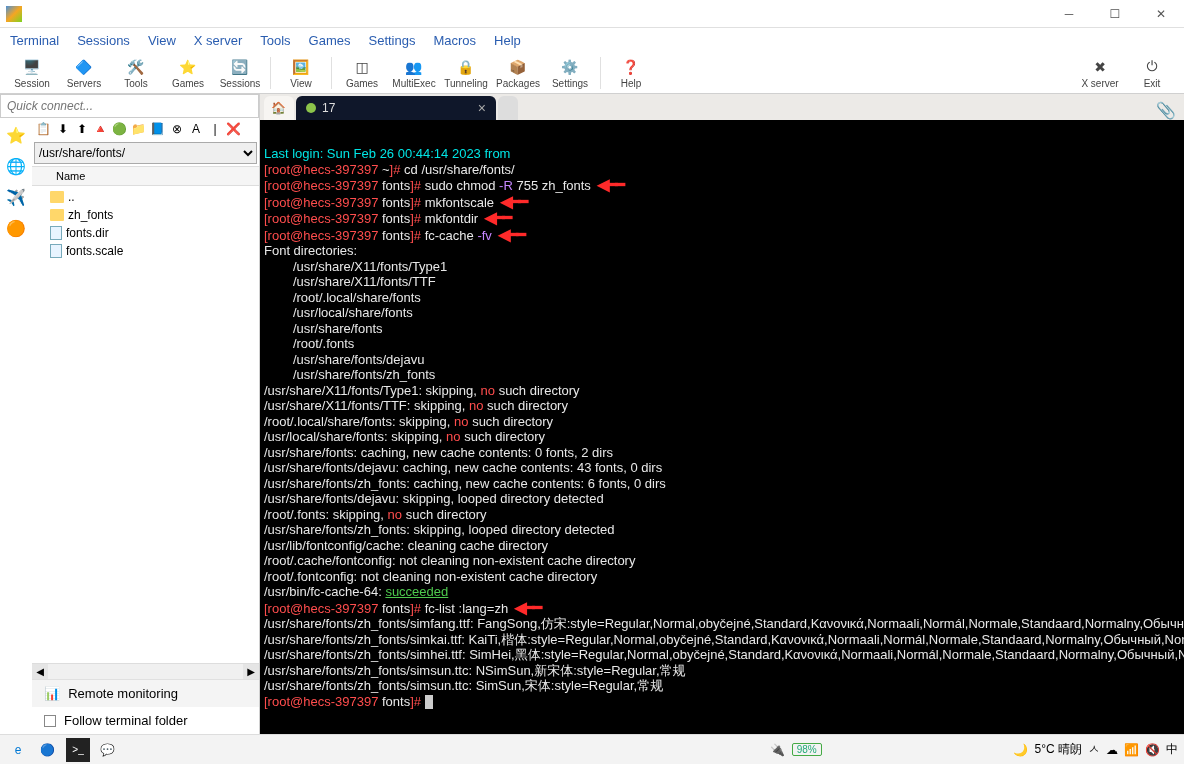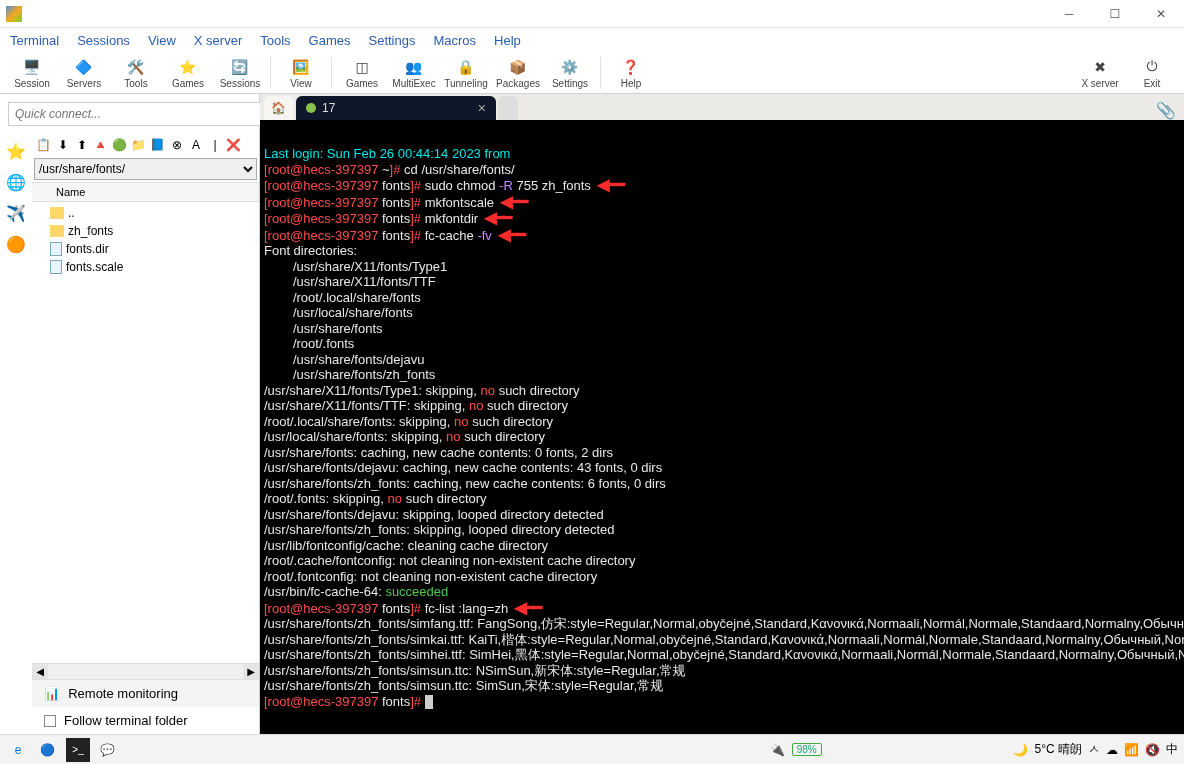--- a/index.html
+++ b/index.html
@@ -16,21 +16,21 @@
 .toolbar { height: 42px; background: #fff; display: flex; align-items: center; padding: 0 8px; border-bottom: 1px solid #d0d0d0; }
 .toolbar-group { display: flex; gap: 4px; }
 .tool-item { width: 48px; display: flex; flex-direction: column; align-items: center; font-size: 10px; color: #444; gap: 1px; }
 .tool-icon { width: 20px; height: 20px; display: flex; align-items: center; justify-content: center; font-size: 14px; }
 .toolbar-sep { width: 1px; height: 32px; background: #e0e0e0; margin: 0 6px; }
 .toolbar-spacer { flex: 1; }
 
 .body-row { display: flex; height: calc(100% - 28px - 24px - 42px - 30px); }
 
 .sidebar { width: 260px; background: #fff; display: flex; flex-direction: column; border-right: 1px solid #d0d0d0; }
-.quick-connect { width: 100%; height: 24px; border: 1px solid #ccc; font-size: 12px; padding: 0 6px; color: #888; font-style: italic; margin: 8px; }
+.quick-connect { width: 100%; height: 24px; border: 1px solid #ccc; font-size: 12px; padding: 0 6px; color: #888; font-style: italic; margin: 0; }
 .sidebar-main { display: flex; flex: 1; min-height: 0; }
 .sidebar-icons { width: 32px; display: flex; flex-direction: column; align-items: center; gap: 12px; padding-top: 8px; font-size: 16px; }
 .sidebar-panel { flex: 1; display: flex; flex-direction: column; }
 .mini-toolbar { height: 22px; display: flex; align-items: center; gap: 3px; padding: 0 4px; font-size: 12px; }
 .mini-btn { width: 16px; height: 16px; display: flex; align-items: center; justify-content: center; }
 .path-select { height: 22px; font-size: 12px; margin: 2px; border: 1px solid #aaa; }
 .file-header { height: 20px; background: #f5f5f5; border-top: 1px solid #ddd; border-bottom: 1px solid #ddd; font-size: 11px; padding-left: 24px; display: flex; align-items: center; }
 .file-list { flex: 1; overflow: auto; font-size: 12px; padding: 2px 4px; }
 .file-row { display: flex; align-items: center; gap: 4px; height: 18px; padding-left: 14px; }
 .folder-icon { width: 14px; height: 12px; background: #ffd76a; border-radius: 1px; }
@@ -50,21 +50,21 @@
 .attach-icon { margin-left: auto; margin-right: 8px; color: #2a5db0; font-size: 16px; }
 
 .terminal { flex: 1; background: #000; overflow-y: scroll; overflow-x: hidden; font-family: "Consolas","Courier New",monospace; font-size: 13px; line-height: 15.5px; padding: 2px 4px; position: relative; margin-top: 24px; }
 .terminal::-webkit-scrollbar { width: 16px; }
 .terminal::-webkit-scrollbar-track { background: #f0f0f0; }
 .terminal::-webkit-scrollbar-thumb { background: #c0c0c0; }
 .tline { white-space: pre; color: #ccc; }
 .c-cyan { color: #00e5e5; }
 .c-red { color: #ff4d4d; }
 .c-purple { color: #c586ff; }
-.c-green { color: #4ec94e; }
+.c-green { color: #4ec94e; text-decoration: underline; }
 .c-white { color: #e8e8e8; }
 .arrow-ann { display: inline-block; color: #ff2a2a; font-size: 16px; font-weight: bold; margin-left: 4px; letter-spacing: -2px; }
 .cursor { display:inline-block; width:8px; height:14px; background:#ccc; vertical-align:middle;}
 
 .taskbar { position: absolute; bottom: 0; left: 0; right: 0; height: 30px; background: #f3f3f3; border-top: 1px solid #ddd; display: flex; align-items: center; padding: 0 6px; gap: 6px; font-size: 12px; }
 .task-icon { width: 24px; height: 24px; display: flex; align-items: center; justify-content: center; }
 .taskbar-spacer { flex: 1; }
 .battery { border: 1px solid #4a4; padding: 0 4px; font-size: 10px; color: #2a7; border-radius: 2px; }
 .watermark { position: absolute; right: 4px; bottom: 30px; font-size: 11px; color: rgba(0,0,0,0.25); }
 </style>
@@ -259,22 +259,22 @@
         <div class="tline"><span class="c-white">        /root/.fonts</span></div>
         <div class="tline"><span class="c-white">        /usr/share/fonts/dejavu</span></div>
         <div class="tline"><span class="c-white">        /usr/share/fonts/zh_fonts</span></div>
         <div class="tline"><span class="c-white">/usr/share/X11/fonts/Type1: skipping, </span><span class="c-red">no</span><span class="c-white"> such directory</span></div>
         <div class="tline"><span class="c-white">/usr/share/X11/fonts/TTF: skipping, </span><span class="c-red">no</span><span class="c-white"> such directory</span></div>
         <div class="tline"><span class="c-white">/root/.local/share/fonts: skipping, </span><span class="c-red">no</span><span class="c-white"> such directory</span></div>
         <div class="tline"><span class="c-white">/usr/local/share/fonts: skipping, </span><span class="c-red">no</span><span class="c-white"> such directory</span></div>
         <div class="tline"><span class="c-white">/usr/share/fonts: caching, new cache contents: 0 fonts, 2 dirs</span></div>
         <div class="tline"><span class="c-white">/usr/share/fonts/dejavu: caching, new cache contents: 43 fonts, 0 dirs</span></div>
         <div class="tline"><span class="c-white">/usr/share/fonts/zh_fonts: caching, new cache contents: 6 fonts, 0 dirs</span></div>
+        <div class="tline"><span class="c-white">/usr/share/fonts/dejavu: skipping, looped directory detected</span></div>
         <div class="tline"><span class="c-white">/root/.fonts: skipping, </span><span class="c-red">no</span><span class="c-white"> such directory</span></div>
-        <div class="tline"><span class="c-white">/usr/share/fonts/dejavu: skipping, looped directory detected</span></div>
         <div class="tline"><span class="c-white">/usr/share/fonts/zh_fonts: skipping, looped directory detected</span></div>
         <div class="tline"><span class="c-white">/usr/lib/fontconfig/cache: cleaning cache directory</span></div>
         <div class="tline"><span class="c-white">/root/.cache/fontconfig: not cleaning non-existent cache directory</span></div>
         <div class="tline"><span class="c-white">/root/.fontconfig: not cleaning non-existent cache directory</span></div>
         <div class="tline"><span class="c-white">/usr/bin/fc-cache-64: </span><span class="c-green">succeeded</span></div>
         <div class="tline"><span class="c-red">[root@hecs-397397 </span><span class="c-white">fonts</span><span class="c-red">]# </span><span class="c-white">fc-list :lang=zh</span><span class="arrow-ann"> ◀━━</span></div>
         <div class="tline"><span class="c-white">/usr/share/fonts/zh_fonts/simfang.ttf: FangSong,仿宋:style=Regular,Normal,obyčejné,Standard,Κανονικά,Normaali,Normál,Normale,Standaard,Normalny,Обычный,Normálne,Navadno,Arrunta</span></div>
         <div class="tline"><span class="c-white">/usr/share/fonts/zh_fonts/simkai.ttf: KaiTi,楷体:style=Regular,Normal,obyčejné,Standard,Κανονικά,Normaali,Normál,Normale,Standaard,Normalny,Обычный,Normálne,Navadno,Arrunta</span></div>
         <div class="tline"><span class="c-white">/usr/share/fonts/zh_fonts/simhei.ttf: SimHei,黑体:style=Regular,Normal,obyčejné,Standard,Κανονικά,Normaali,Normál,Normale,Standaard,Normalny,Обычный,Normálne,Navadno,Arrunta</span></div>
         <div class="tline"><span class="c-white">/usr/share/fonts/zh_fonts/simsun.ttc: NSimSun,新宋体:style=Regular,常规</span></div>

